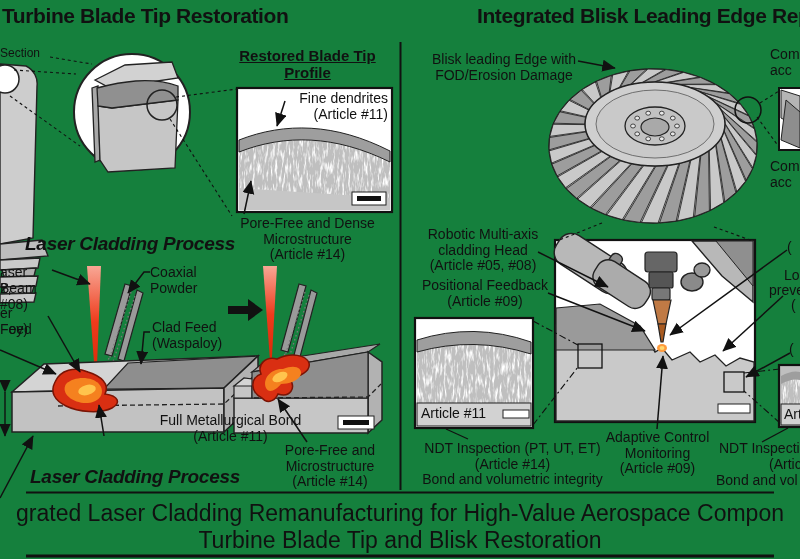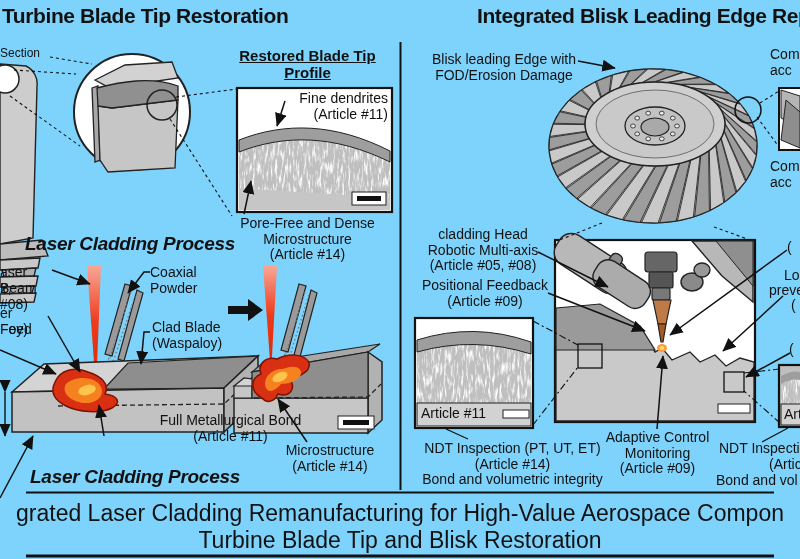--- a/index.html
+++ b/index.html
@@ -1,16 +1,16 @@
 <!DOCTYPE html>
 <html><head>
 <meta charset="utf-8">
 <style>
   html,body{margin:0;padding:0;background:#fff;}
-  .stage{position:relative;width:800px;height:559px;background:#7dd3fc;overflow:hidden;
+  .stage{position:relative;width:800px;height:559px;background:#15803d;overflow:hidden;
          font-family:"Liberation Sans",sans-serif;color:#111;}
   svg.art{position:absolute;left:0;top:0;}
   .lbl{position:absolute;font-size:14px;line-height:15.5px;}
   .lbl div{white-space:nowrap;}
   .ctr{text-align:center;}
   .rgt{text-align:right;}
   .ttl{font-size:21px;font-weight:bold;letter-spacing:-0.4px;white-space:nowrap;}
   .sub{font-size:19px;font-weight:bold;letter-spacing:-0.3px;font-style:italic;}
   .b15{font-size:15px;font-weight:bold;}
   .cap{font-size:23px;line-height:27px;width:800px;text-align:center;}
@@ -327,51 +327,52 @@
 <div class="lbl" style="right:738px;top:265px;">aser Beam</div>
 <div class="lbl" style="right:772px;top:281px;">2, #08)</div>
 <div class="lbl" style="right:755px;top:306px;">er Feed</div>
 <div class="lbl" style="right:772px;top:322px;">oy)</div>
 
 <div class="lbl" style="left:150px;top:265px;">
   <div>Coaxial</div>
       <div>Powder</div>
 </div>
 <div class="lbl" style="left:152px;top:320px;">
-  <div>Clad Blade</div>
+  <div>Clad Feed</div>
       <div>(Waspaloy)</div>
 </div>
 
 <div class="lbl ctr" style="left:108px;top:413px;width:245px;">
   <div>Full Metallurgical Bond</div>
       <div>(Article #11)</div>
 </div>
 <div class="lbl ctr" style="left:265px;top:443px;width:130px;">
+  <div>Pore-Free and</div>
       <div>Microstructure</div>
       <div>(Article #14)</div>
 </div>
 <div class="lbl sub ctr" style="left:30px;top:469px;width:210px;">Laser Cladding Process</div>
 
 <div class="lbl ctr" style="left:428px;top:52px;width:152px;">
   <div>Blisk leading Edge with</div>
       <div>FOD/Erosion Damage</div>
 </div>
 
 <div class="lbl" style="left:770px;top:47px;">
   <div>Com</div>
       <div>acc</div>
 </div>
 <div class="lbl" style="left:770px;top:159px;">
   <div>Com</div>
       <div>acc</div>
 </div>
 
 <div class="lbl ctr" style="left:424px;top:227px;width:118px;">
-  <div>cladding Head</div>
-      <div>Robotic Multi-axis</div>
+  <div>Robotic Multi-axis</div>
+      <div>cladding Head</div>
       <div>(Article #05, #08)</div>
 </div>
 <div class="lbl ctr" style="left:405px;top:278px;width:160px;">
   <div>Positional Feedback</div>
       <div>(Article #09)</div>
 </div>
 
 <div class="lbl" style="left:787px;top:240px;">(</div>
 <div class="lbl" style="left:784px;top:268px;">Lo</div>
 <div class="lbl" style="left:769px;top:283px;">preve</div>

